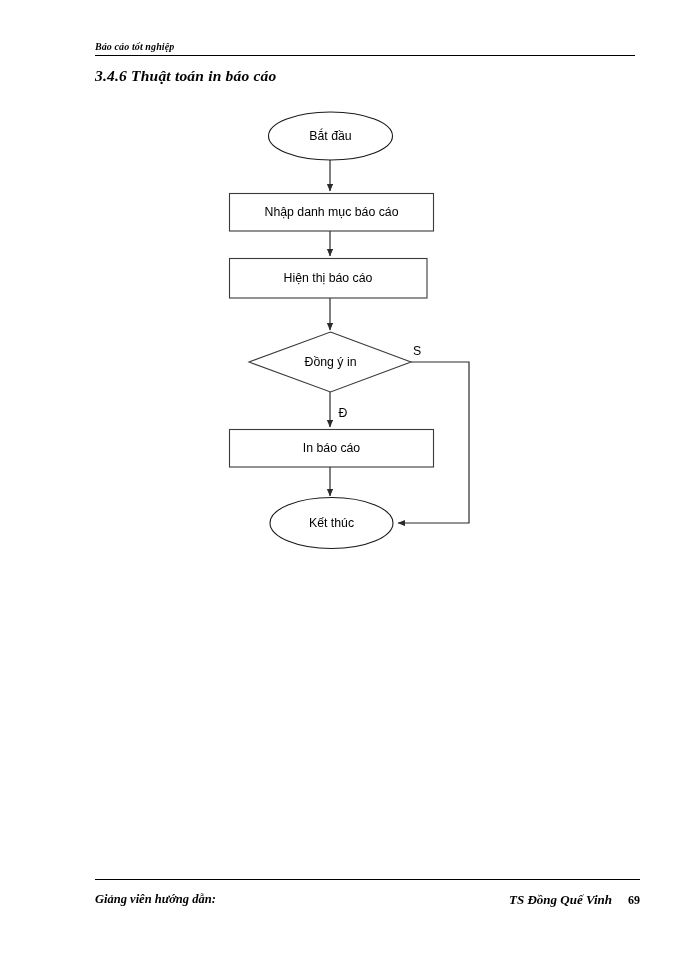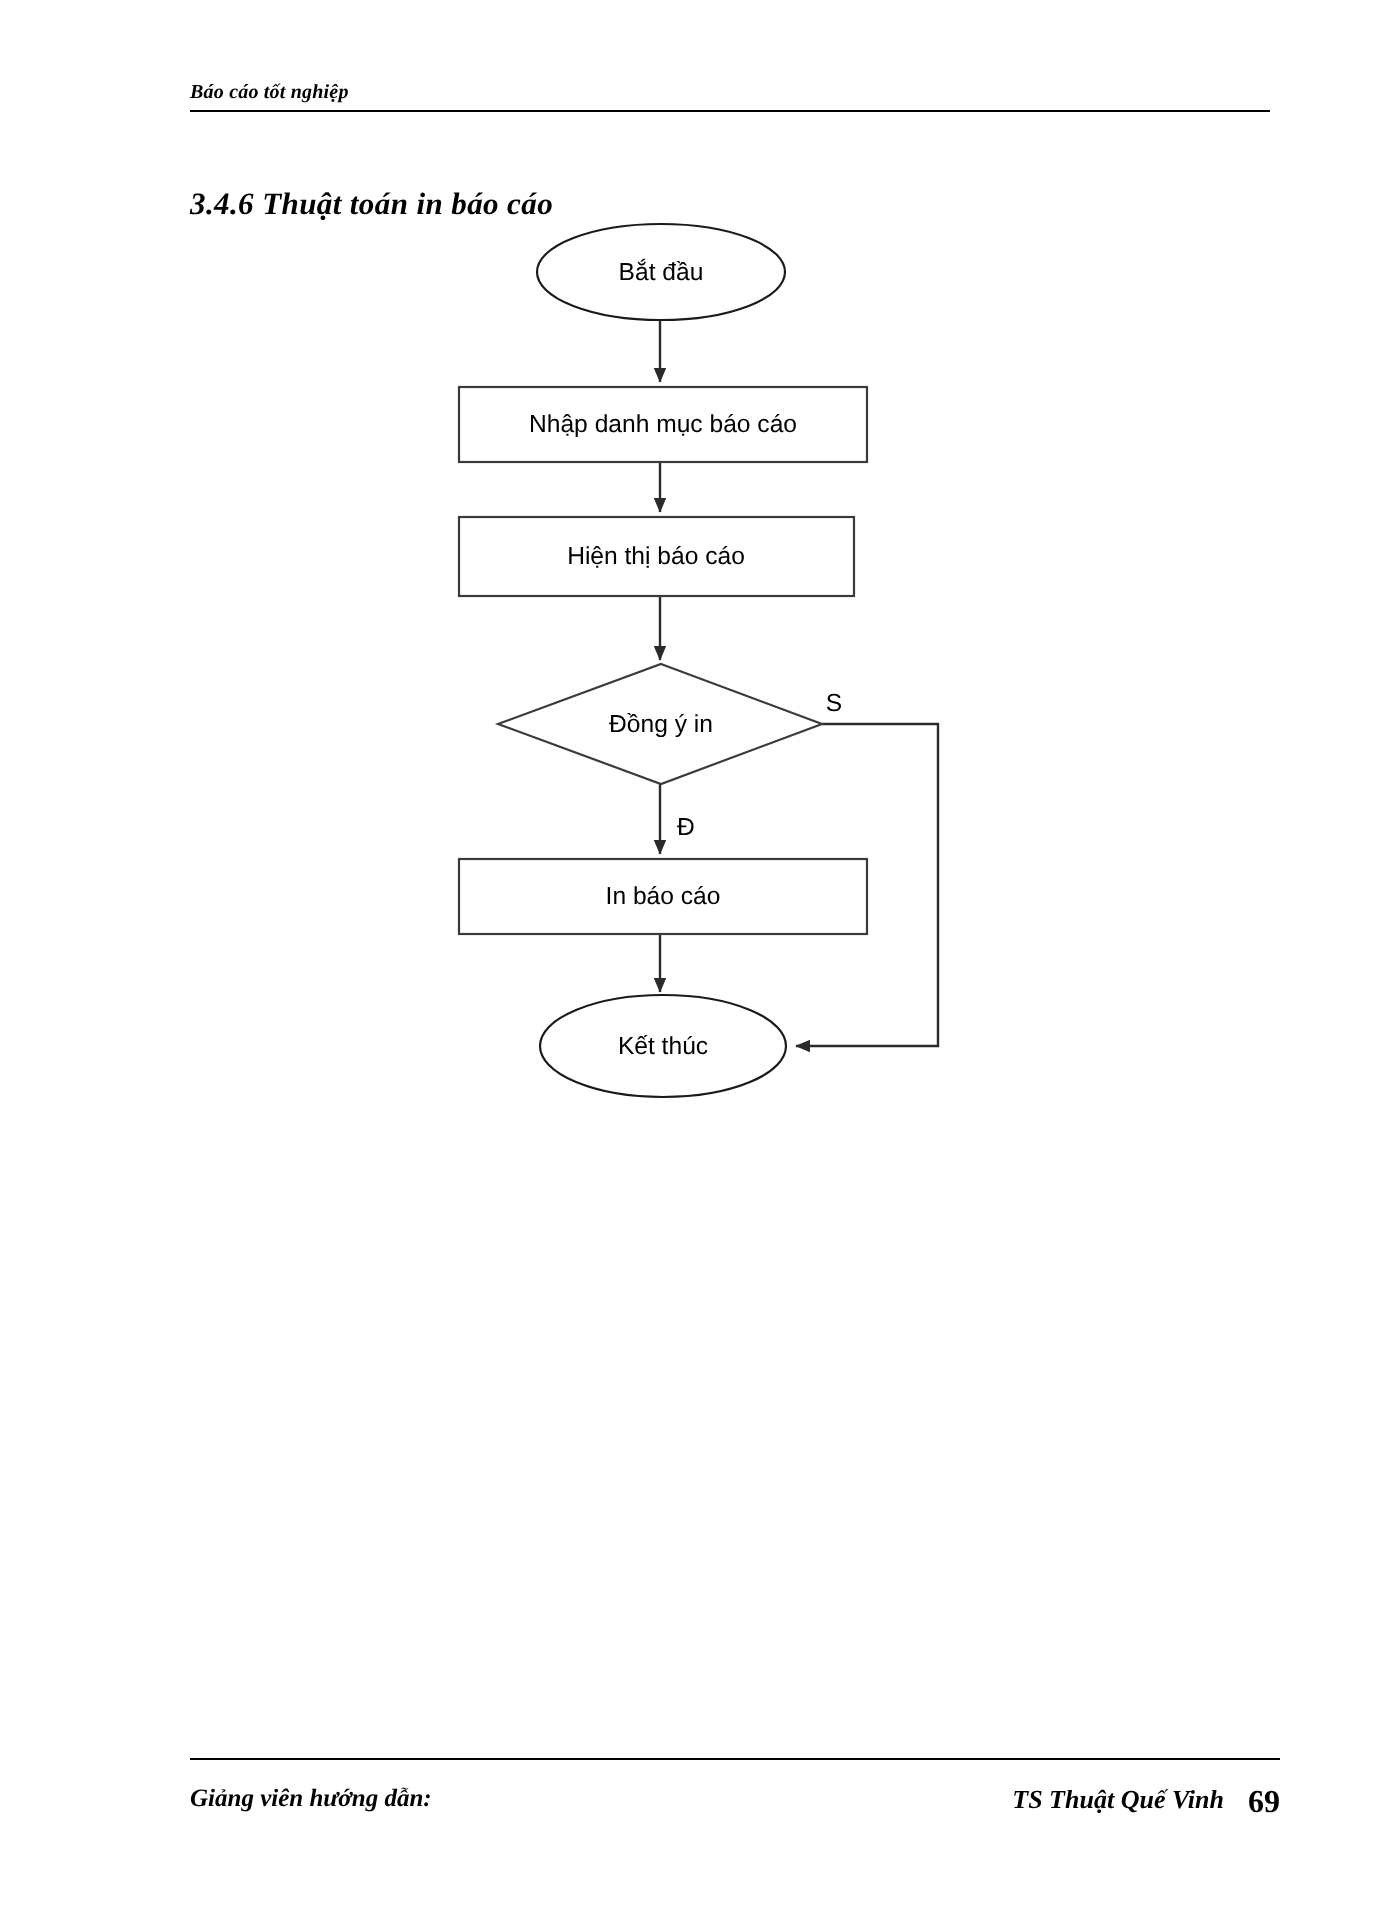--- a/index.html
+++ b/index.html
@@ -35,21 +35,21 @@
   #page-header .header-rule {
     margin-top: 3px;
     border-top: 1.4px solid #000;
     width: 540px;
   }
 
   
   #section-heading {
     position: absolute;
     left: 95px;
-    top: 94px;
+    top: 67px;
     font-family: "Liberation Serif", serif;
     font-weight: bold;
     font-style: italic;
     font-size: 15.5px;
     letter-spacing: 0.2px;
     white-space: nowrap;
   }
 
   
   #flowchart {
@@ -129,21 +129,21 @@
     font-size: 13px;
     white-space: nowrap;
   }
   #page-footer .footer-pageno {
     position: absolute;
     right: 0;
     top: 1px;
     font-family: "Liberation Serif", serif;
     font-style: normal;
     font-weight: bold;
-    font-size: 16px;
+    font-size: 12px;
     white-space: nowrap;
   }
 </style>
 </head>
 <body>
 
 <div id="page-header">
   <div class="header-text">Báo cáo tốt nghiệp</div>
   <div class="header-rule"></div>
 </div>
@@ -186,16 +186,16 @@
 
     <ellipse class="ellipse-stroke" cx="331.5" cy="523" rx="61.5" ry="25.5"></ellipse>
     <text class="node-text" x="331.5" y="523.5">Kết thúc</text>
   </svg>
 </div>
 
 <div id="page-footer">
   <div class="footer-rule"></div>
   <div class="footer-row">
     <span class="footer-left">Giảng viên hướng dẫn:</span>
-    <span class="footer-right">TS Thuật Quế Vinh</span>
+    <span class="footer-right">TS Đồng Quế Vinh</span>
     <span class="footer-pageno">69</span>
   </div>
 </div>
 
 </body></html>

